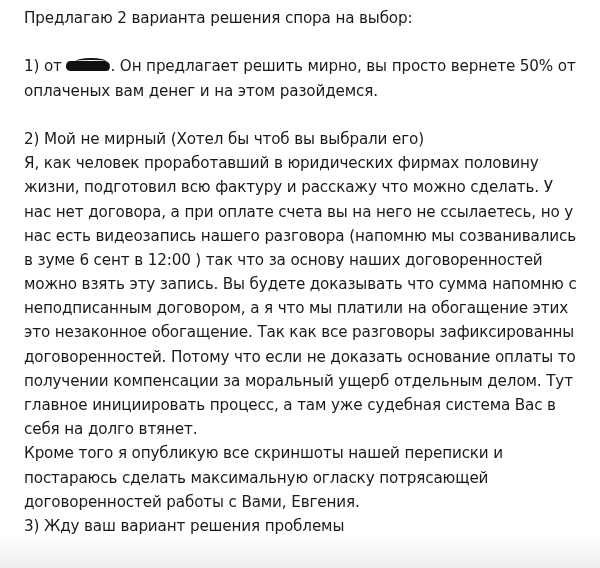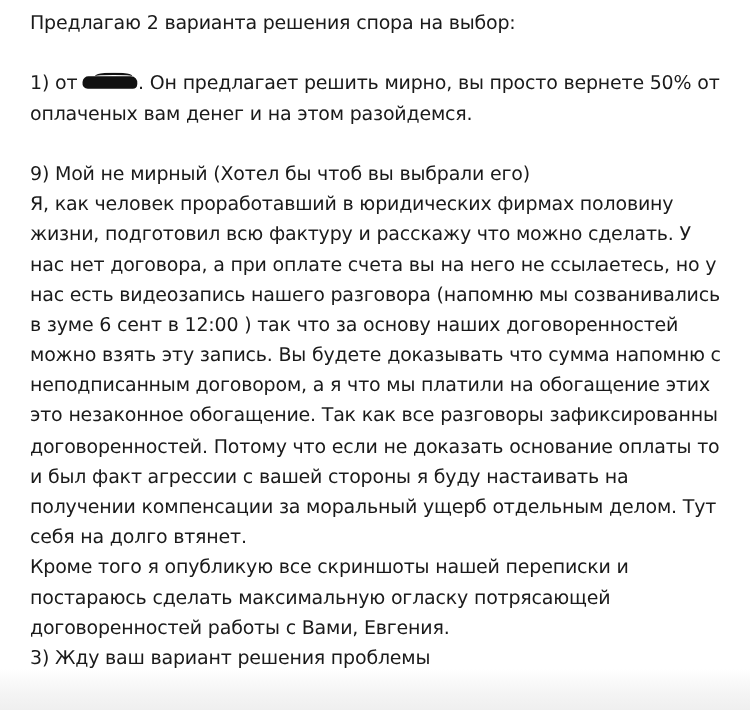--- a/index.html
+++ b/index.html
@@ -75,31 +75,31 @@
 
 <div class="page">
   <div class="text-block">
     <span class="line">Предлагаю 2 варианта решения спора на выбор:</span>
     <span class="blank"></span>
 
     <span class="line"><span>1) от </span><span class="redacted"></span><span>. Он предлагает решить мирно, вы просто вернете 50% от</span></span>
     <span class="line">оплаченых вам денег и на этом разойдемся.</span>
     <span class="blank"></span>
 
-    <span class="line">9) Мой не мирный (Хотел бы чтоб вы выбрали его)</span>
+    <span class="line">2) Мой не мирный (Хотел бы чтоб вы выбрали его)</span>
     <span class="line">Я, как человек проработавший в юридических фирмах половину</span>
     <span class="line">жизни, подготовил всю фактуру и расскажу что можно сделать. У</span>
     <span class="line">нас нет договора, а при оплате счета вы на него не ссылаетесь, но у</span>
     <span class="line">нас есть видеозапись нашего разговора (напомню мы созванивались</span>
     <span class="line">в зуме 6 сент в 12:00 ) так что за основу наших договоренностей</span>
     <span class="line">можно взять эту запись. Вы будете доказывать что сумма напомню с</span>
     <span class="line">неподписанным договором, а я что мы платили на обогащение этих</span>
     <span class="line">это незаконное обогащение. Так как все разговоры зафиксированны</span>
     <span class="line">договоренностей. Потому что если не доказать основание оплаты то</span>
-    <span class="line">и был факт агрессии с вашей стороны я буду настаивать на</span>
     <span class="line">получении компенсации за моральный ущерб отдельным делом. Тут</span>
+    <span class="line">главное инициировать процесс, а там уже судебная система Вас в</span>
     <span class="line">себя на долго втянет.</span>
     <span class="line">Кроме того я опубликую все скриншоты нашей переписки и</span>
     <span class="line">постараюсь сделать максимальную огласку потрясающей</span>
     <span class="line">договоренностей работы с Вами, Евгения.</span>
     <span class="line">3) Жду ваш вариант решения проблемы</span>
   </div>
 </div>
 
 </body></html>

